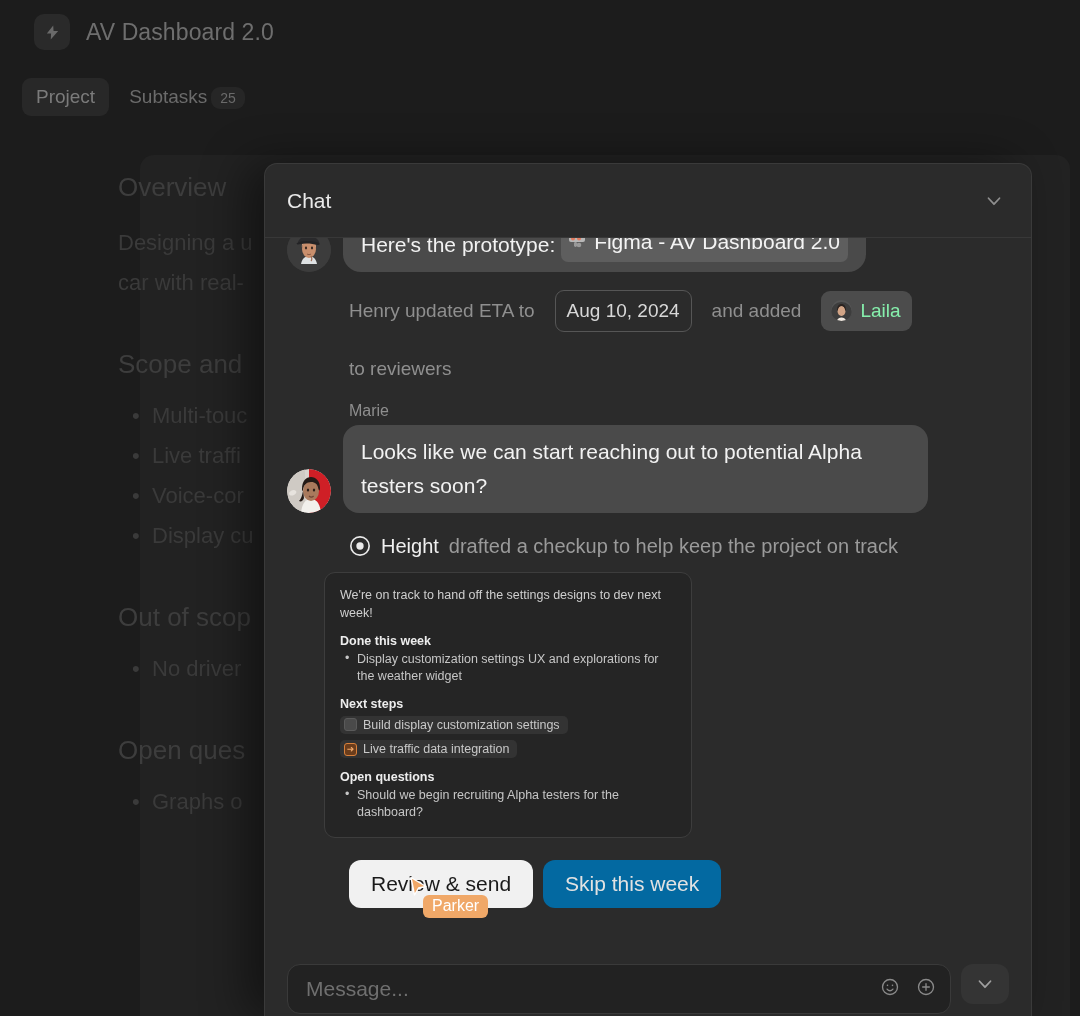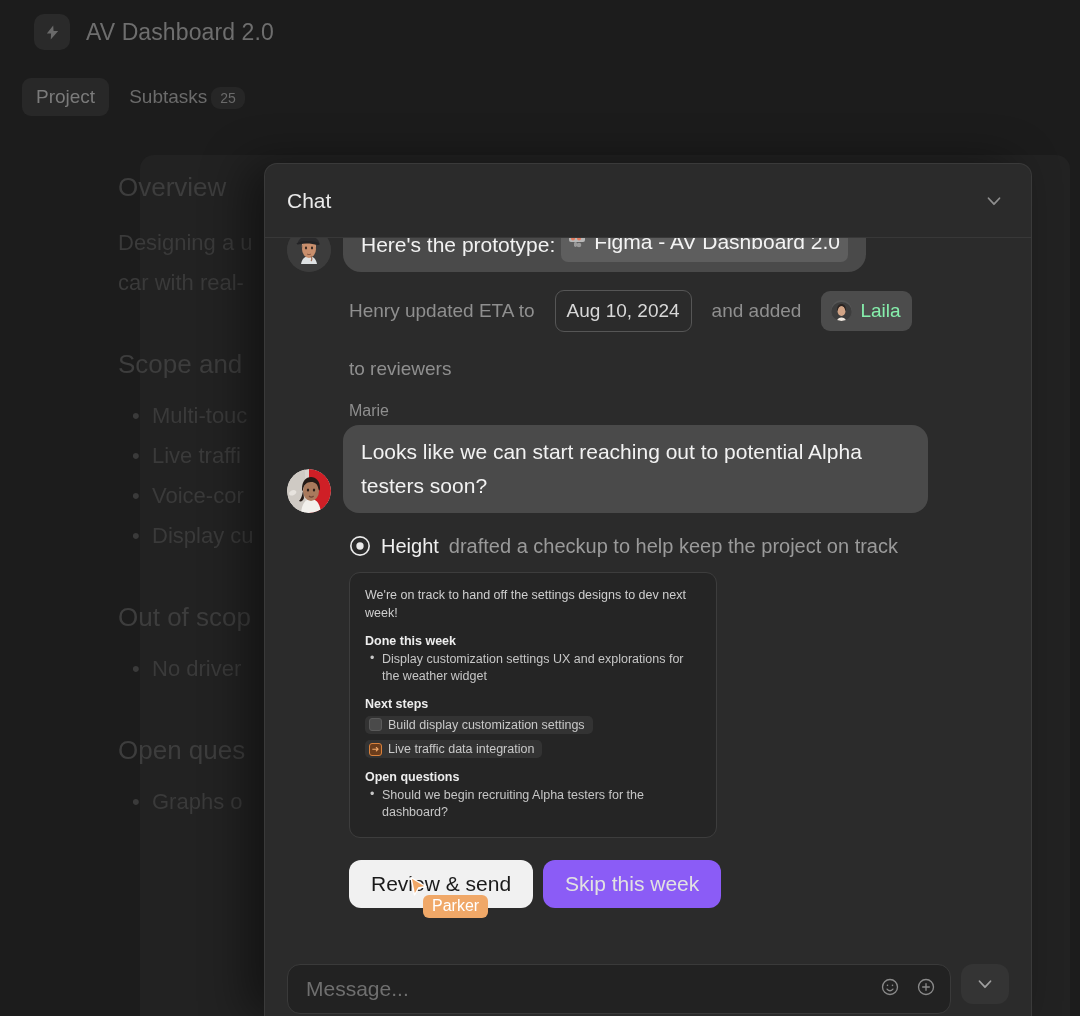--- a/index.html
+++ b/index.html
@@ -143,21 +143,21 @@
   
   .checkup-head {
     margin-top: 22px; margin-left: 62px;
     display: flex; align-items: center; gap: 10px;
     font-size: 20px; color: #9a9a9a;
   }
   .checkup-head b { color: #f0f0f0; font-weight: 400; }
   .target-icon { width: 22px; height: 22px; flex: 0 0 22px; }
 
   .card {
-    margin-top: 14px; margin-left: 62px;
+    margin-top: 14px; margin-left: 37px;
     width: 368px;
     background: #252525;
     border: 1px solid #3d3d3d;
     border-radius: 11px;
     padding: 13px 15px 16px 15px;
   }
   .card-lead { font-size: 12.5px; color: #cfcfcf; line-height: 18px; }
   .card-h { font-size: 12.5px; color: #ededed; font-weight: 700; margin-top: 12px; }
   .card-ul { margin-top: 3px; }
   .card-li {
@@ -186,21 +186,21 @@
     position: relative;
   }
   .btn-primary {
     background: #f1f1f1; color: #1a1a1a;
     border: none; border-radius: 12px;
     padding: 12px 22px; font-size: 21px;
     font-family: "Liberation Sans", sans-serif;
     cursor: pointer;
   }
   .btn-secondary {
-    background: #8b5cf6; color: #e2e2e2;
+    background: #0369a1; color: #e2e2e2;
     border: none; border-radius: 12px;
     padding: 12px 22px; font-size: 21px;
     font-family: "Liberation Sans", sans-serif;
     cursor: pointer;
   }
 
   
   .cursor-wrap {
     position: absolute; left: 60px; top: 16px;
     pointer-events: none;

